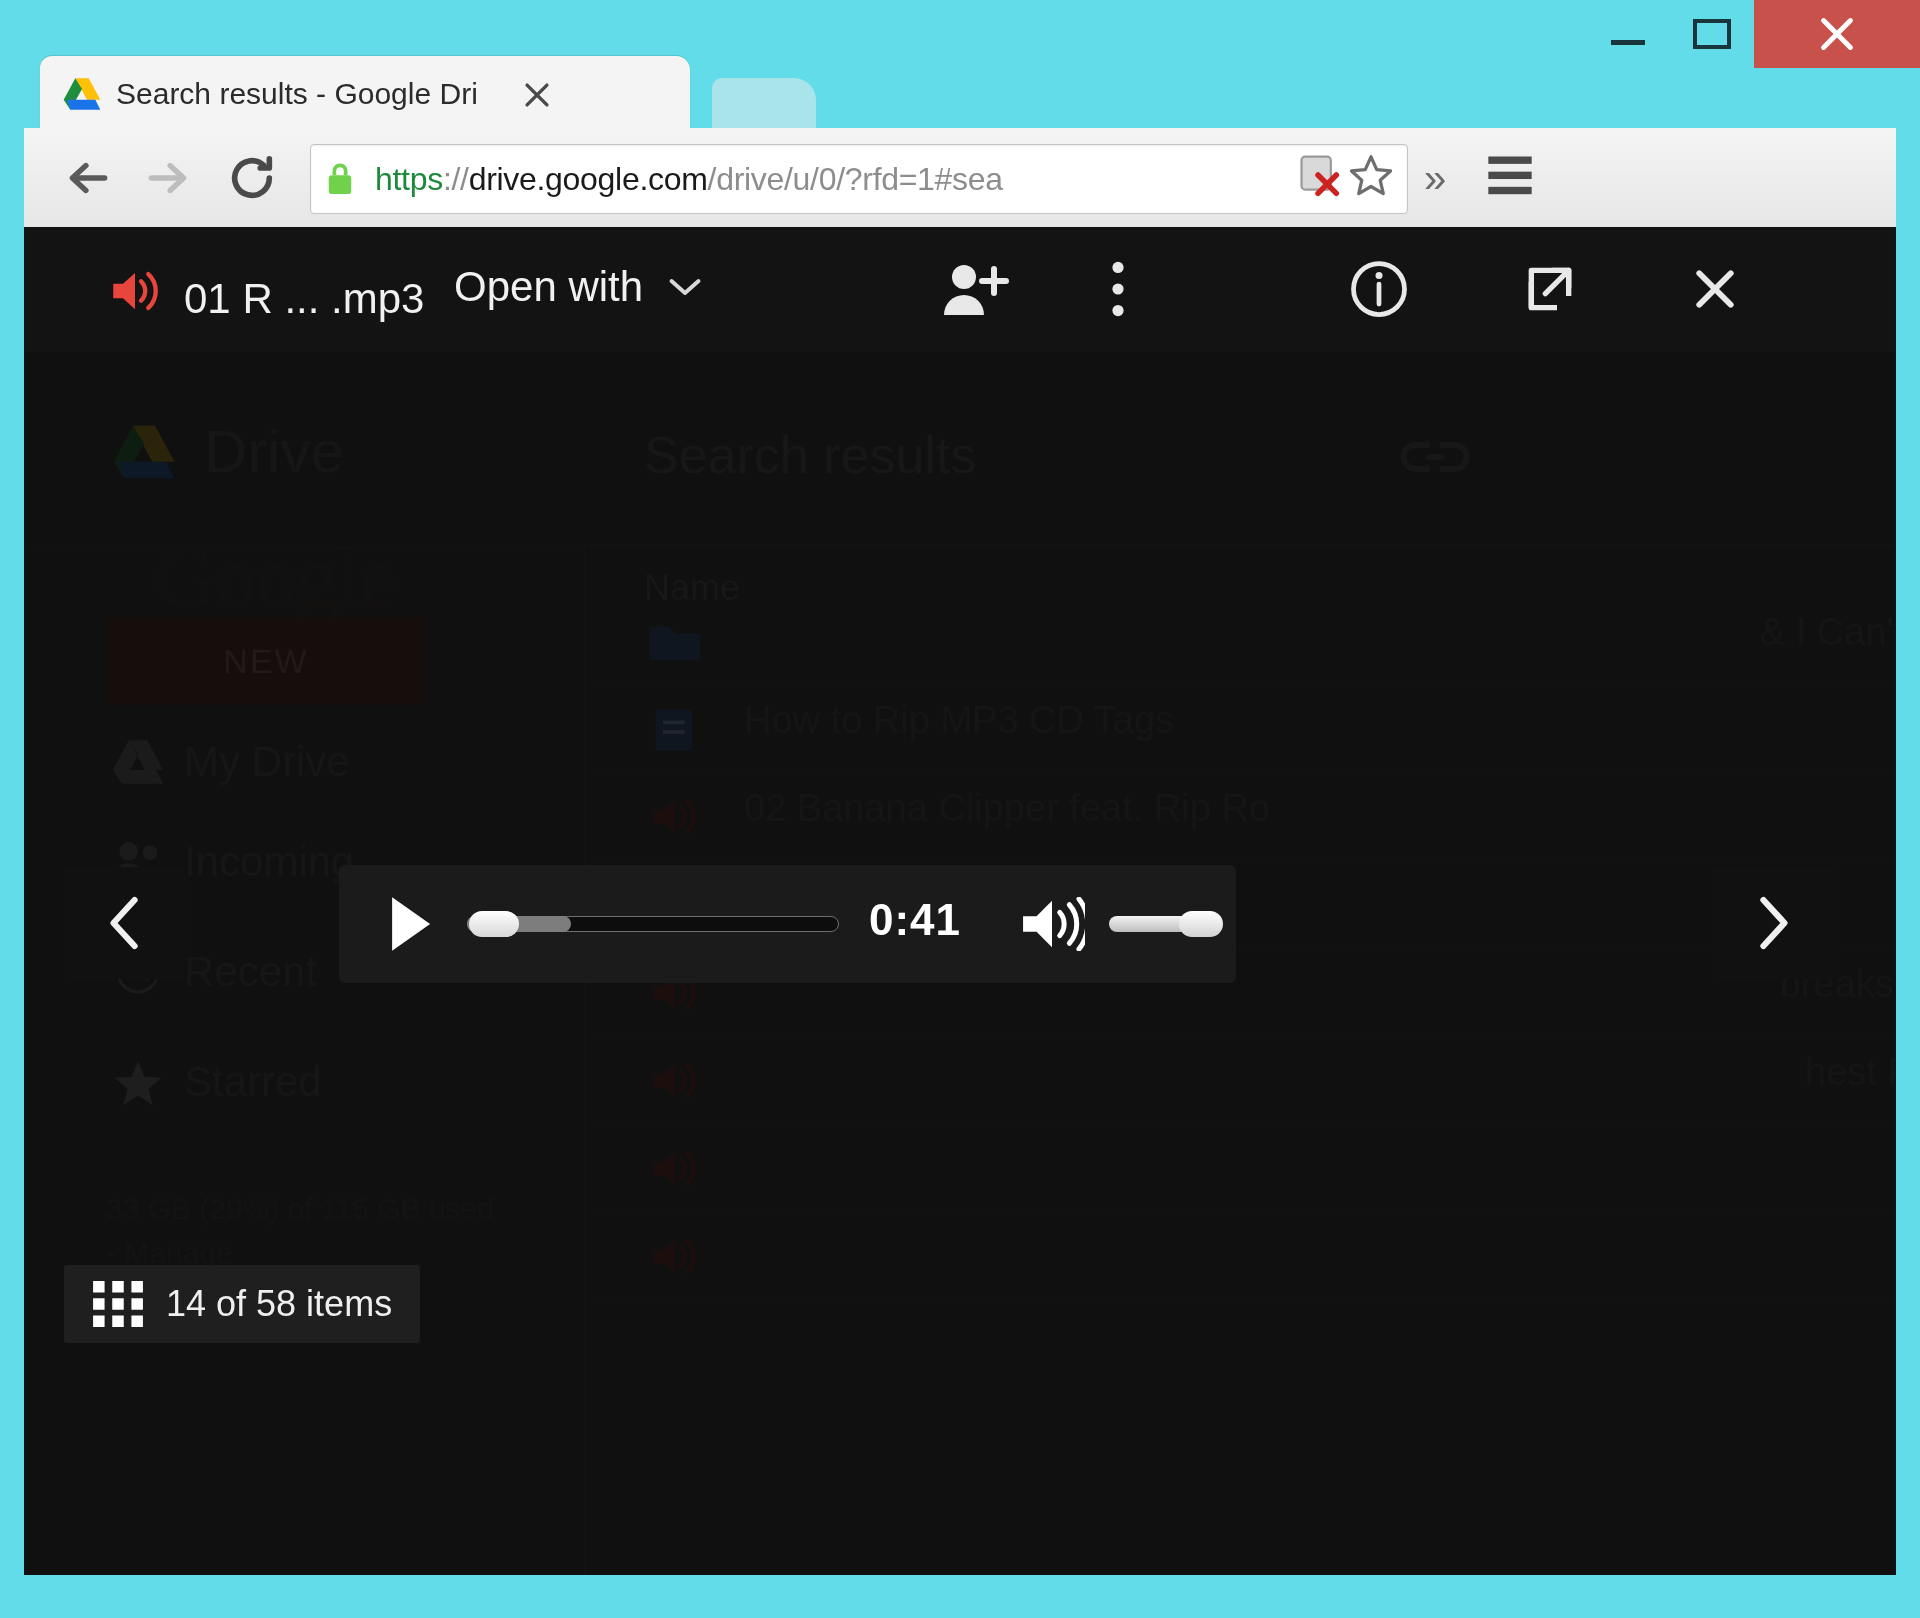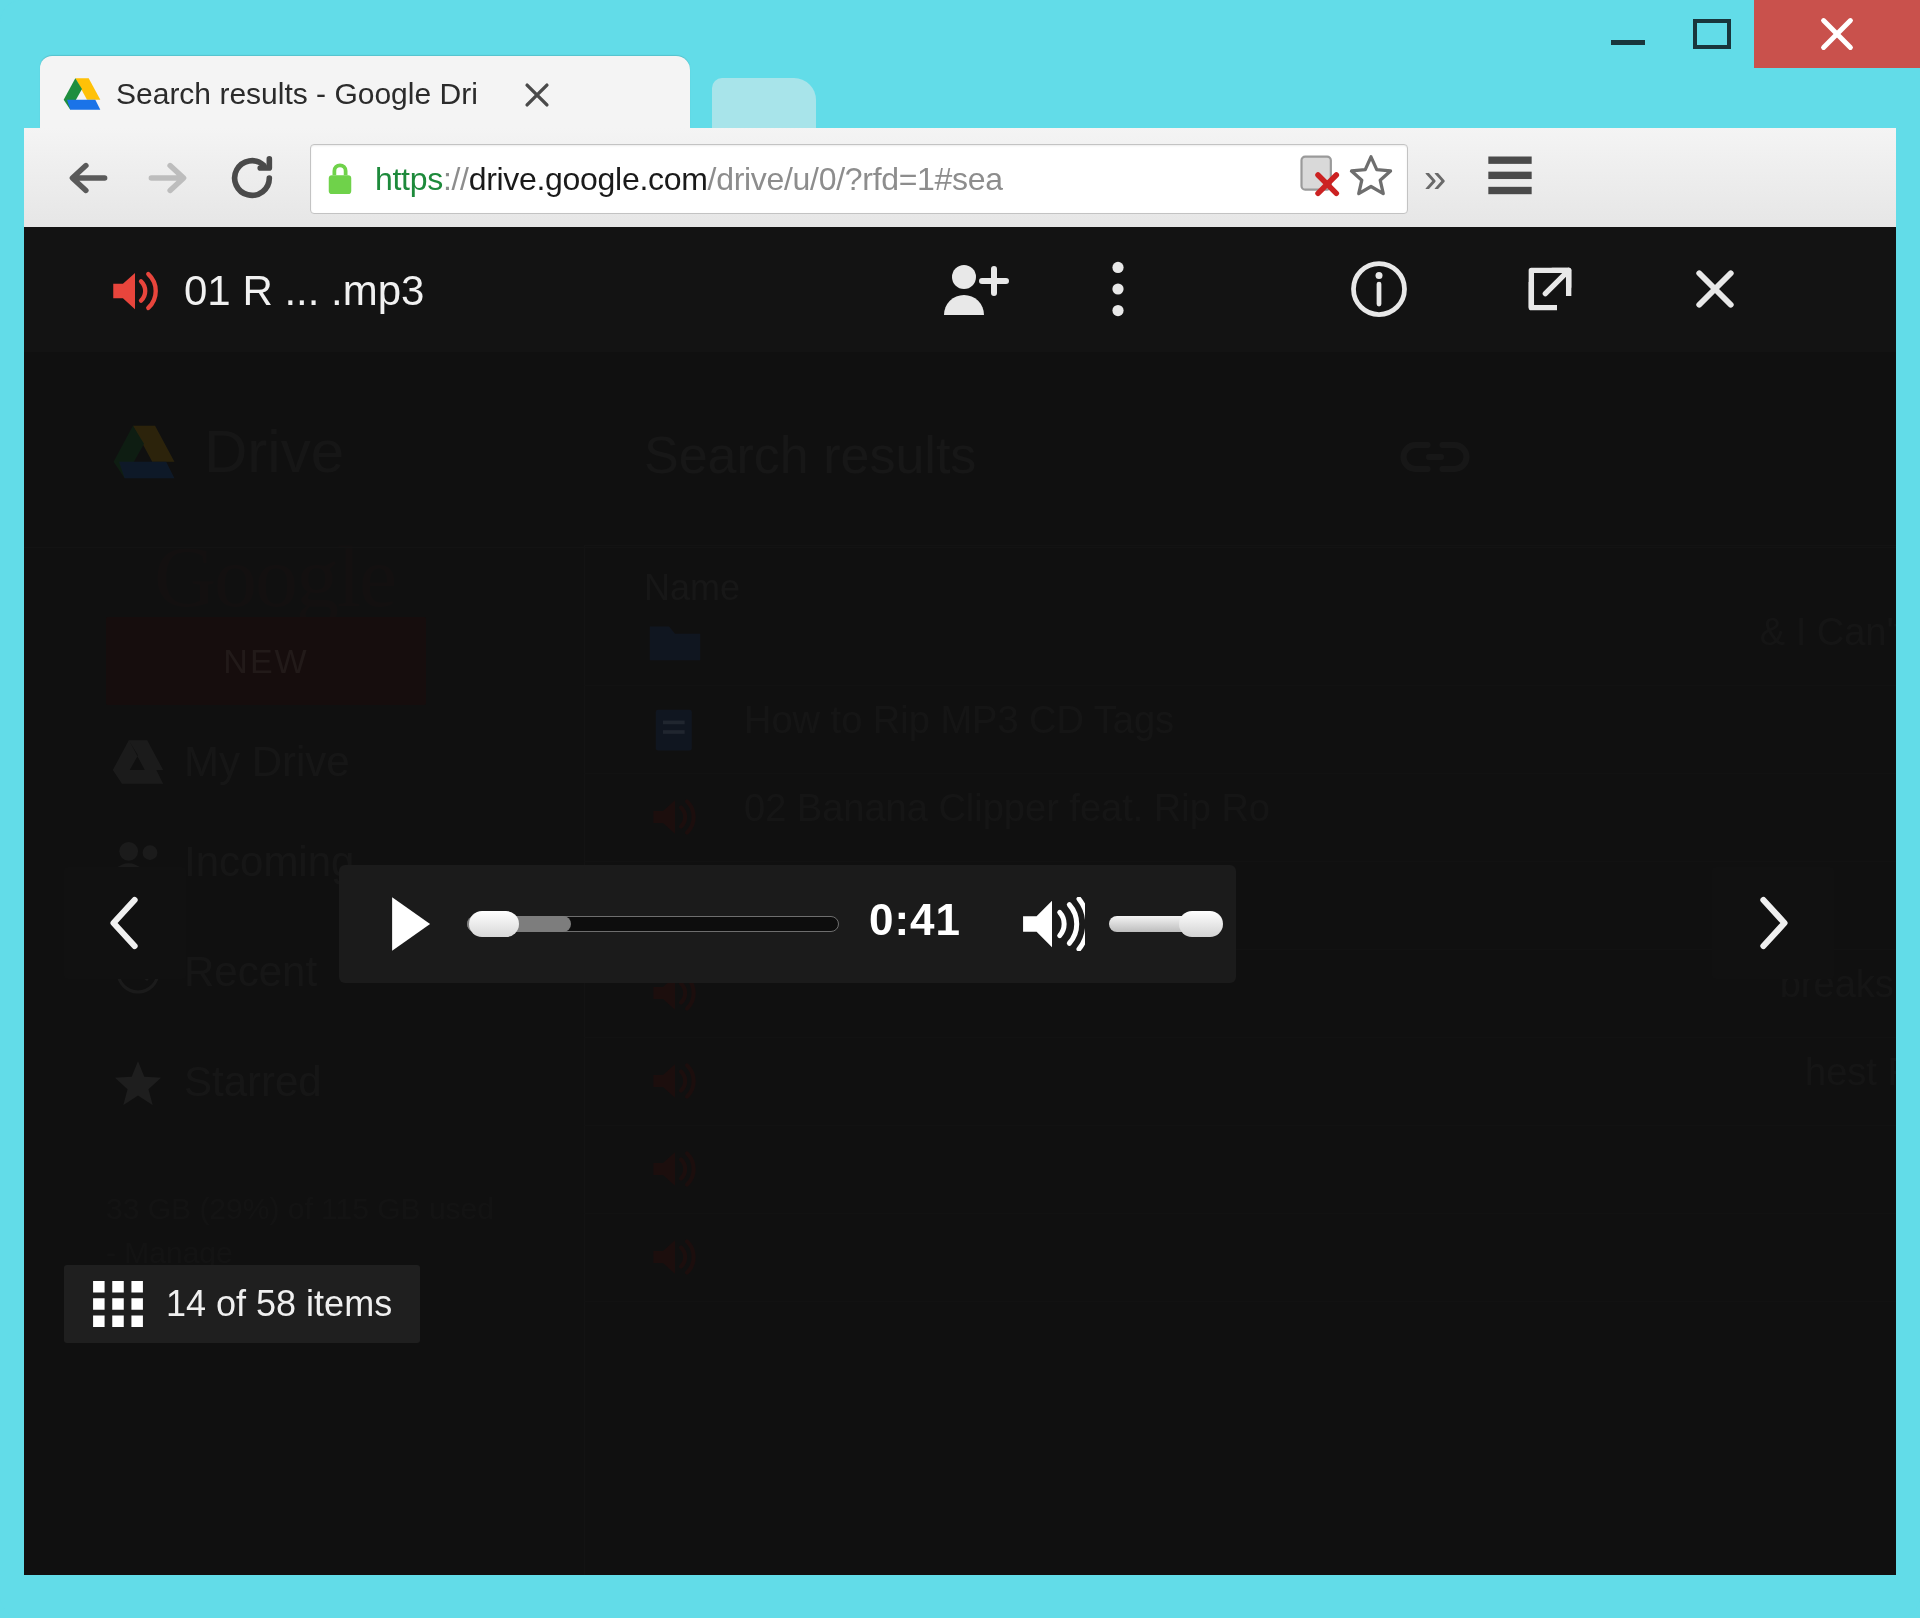--- a/index.html
+++ b/index.html
@@ -111,21 +111,21 @@
   .file-row .fr-icon{position:absolute;left:62px;top:20px;width:58px;height:48px;}
   .file-row .fr-name{position:absolute;left:160px;top:14px;font-size:38px;color:#393939;white-space:nowrap;}
   .file-row .fr-right{position:absolute;right:-40px;top:14px;font-size:38px;color:#393939;white-space:nowrap;}
 
   
   #scrim{position:absolute;inset:0;background:rgba(0,0,0,.62);}
 
   
   #viewer-bar{position:absolute;left:0;top:0;width:1872px;height:125px;background:#131313;}
   #vb-audio-icon{position:absolute;left:82px;top:38px;width:58px;height:52px;}
-  #vb-filename{position:absolute;left:160px;top:40px;font-size:42px;color:#f1f1f1;white-space:nowrap;}
+  #vb-filename{position:absolute;left:160px;top:48px;font-size:42px;color:#f1f1f1;white-space:nowrap;}
   #vb-openwith{position:absolute;left:430px;top:32px;height:56px;display:flex;align-items:center;}
   #vb-openwith .ow-label{font-size:42px;color:#f1f1f1;white-space:nowrap;}
   #vb-openwith .ow-chev{margin-left:24px;width:36px;height:24px;}
   .vb-icon{position:absolute;top:32px;height:60px;display:flex;align-items:center;justify-content:center;}
   #vb-add-person{left:912px;width:76px;}
   #vb-more{left:1074px;width:40px;}
   #vb-info{left:1322px;width:66px;}
   #vb-popout{left:1494px;width:64px;}
   #vb-close{left:1660px;width:62px;}
 
@@ -382,20 +382,26 @@
     <div id="scrim"></div>
 
     <div id="viewer-bar">
       <svg id="vb-audio-icon" viewBox="0 0 48 40">
         <path d="M6 14 h8 l10 -9 v30 l-10 -9 H6 Z" fill="#e8453c"></path>
         <path d="M29 12 a11 11 0 0 1 0 16" stroke="#e8453c" stroke-width="3.6" fill="none" stroke-linecap="round"></path>
         <path d="M35 6 a19 19 0 0 1 0 28" stroke="#e8453c" stroke-width="3.6" fill="none" stroke-linecap="round"></path>
       </svg>
       <div id="vb-filename">01 R ... .mp3</div>
 
+      <div id="vb-openwith">
+        <span class="ow-label">Open with</span>
+        <svg class="ow-chev" viewBox="0 0 24 14">
+          <path d="M3 3 L12 11 L21 3" stroke="#d8d8d8" stroke-width="2.6" fill="none" stroke-linecap="round" stroke-linejoin="round"></path>
+        </svg>
+      </div>
 
       <div class="vb-icon" id="vb-add-person">
         <svg width="72" height="56" viewBox="0 0 36 28">
           <circle cx="13" cy="8" r="6" fill="#e8e8e8"></circle>
           <path d="M3 27 a10 10 0 0 1 20 0 Z" fill="#e8e8e8"></path>
           <path d="M28 4 V16 M22 10 H34" stroke="#e8e8e8" stroke-width="3" stroke-linecap="round"></path>
         </svg>
       </div>
 
       <div class="vb-icon" id="vb-more">

